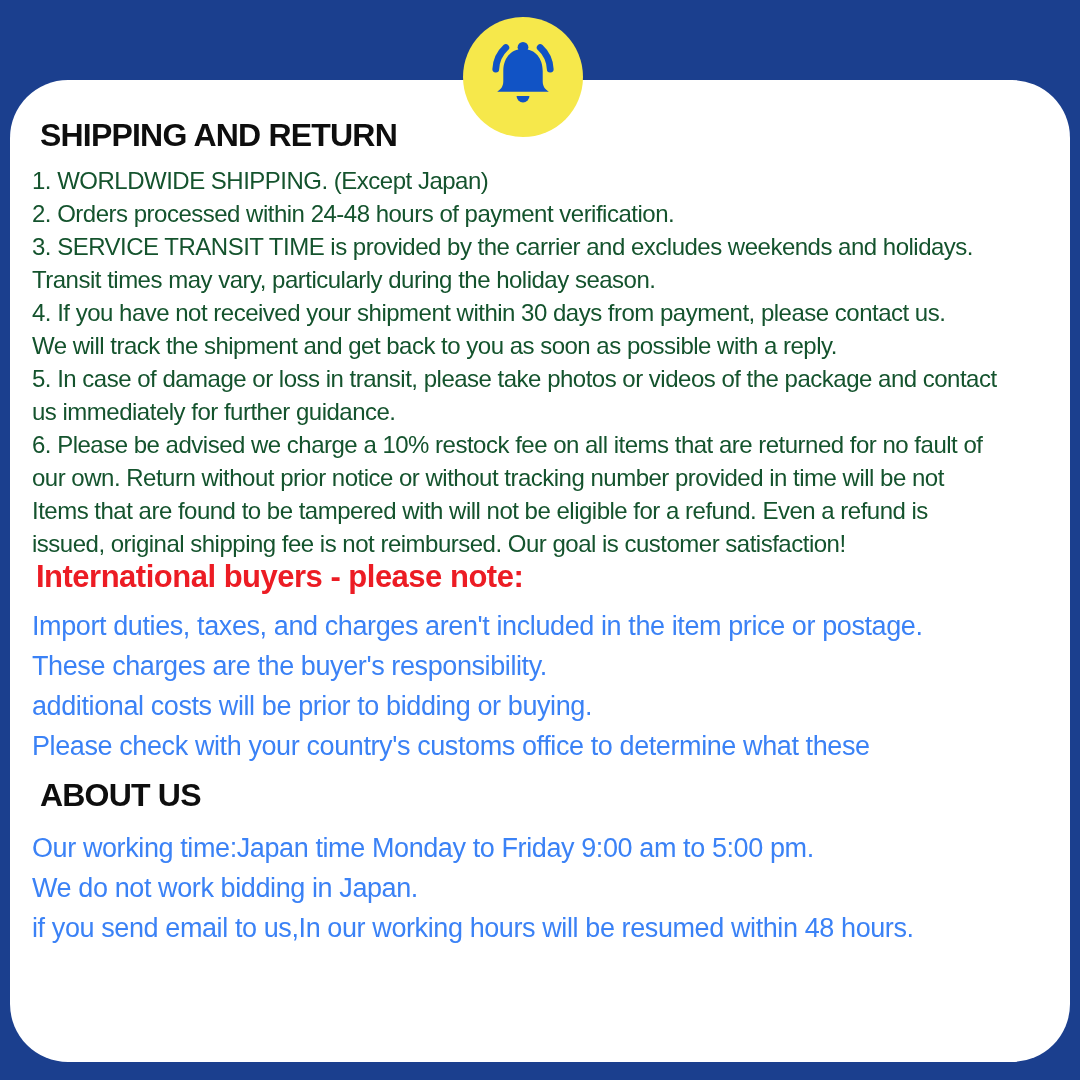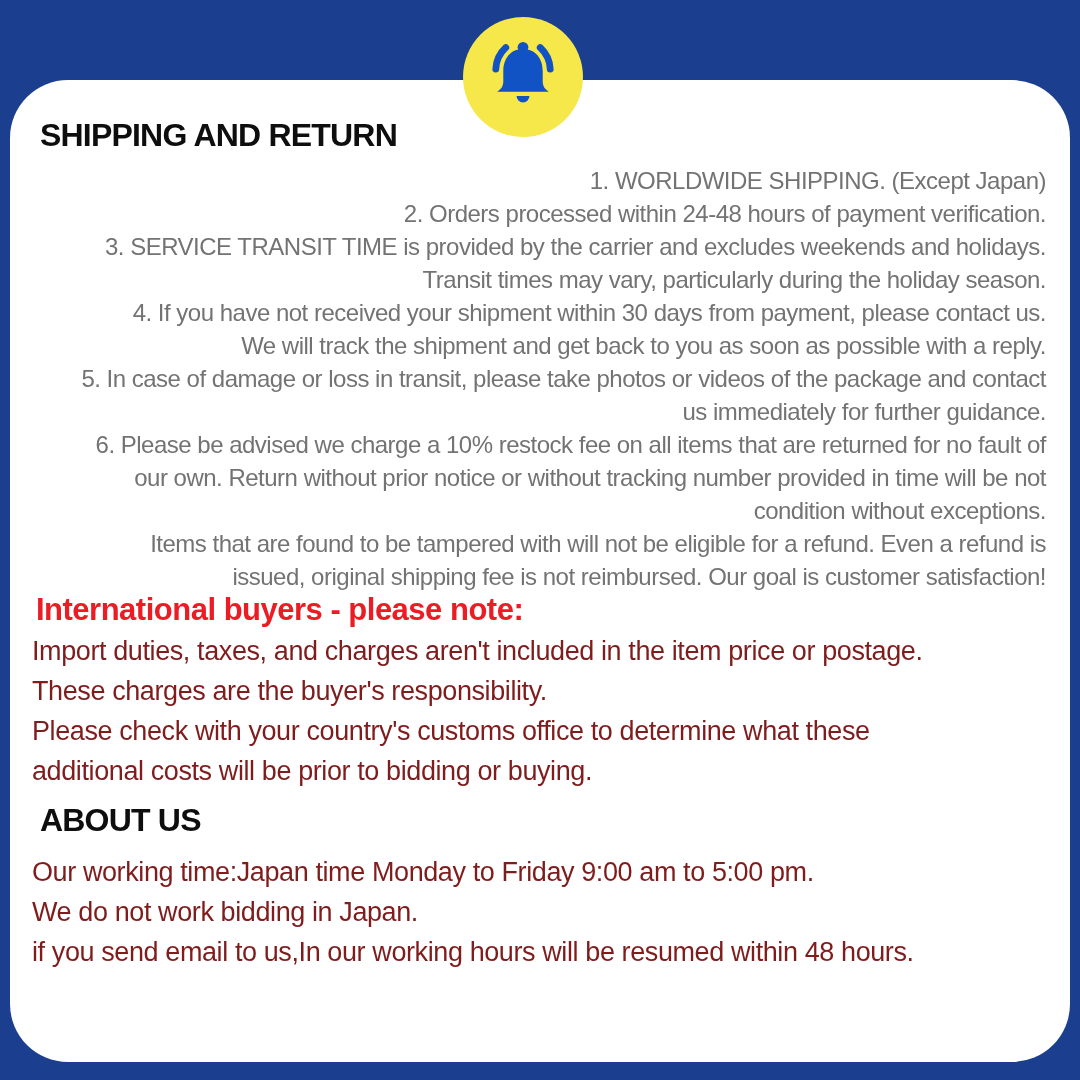--- a/index.html
+++ b/index.html
@@ -32,37 +32,37 @@
   .h1{
     font-size:32px;
     font-weight:800;
     letter-spacing:-0.8px;
     color:#0E0E0E;
     line-height:42px;
   }
   .h1.shipping{margin:0 0 8px 8px;}
   .h1.payment{margin:12px 0 0 8px;}
   .h1.about{margin:8px 0 11px 8px;}
-  .body-sm{color:#737373;text-align:right;}
+  .body-sm{color:#14532d;}
   .body-sm .line{
     font-size:24px;
     font-weight:300;
     letter-spacing:-0.5px;
     line-height:33px;
     white-space:nowrap;
   }
   .red-note{
     color:#EC1C24;
     font-size:31px;
     font-weight:700;
     letter-spacing:-0.5px;
     line-height:34px;
     margin-left:4px;
   }
-  .body-lg{color:#7f1d1d;margin-top:4px;}
+  .body-lg{color:#3b82f6;margin-top:12px;}
   .body-lg .line{
     font-size:27px;
     font-weight:300;
     letter-spacing:-0.4px;
     line-height:40px;
     white-space:nowrap;
   }
 </style>
 </head>
 <body>
@@ -88,31 +88,30 @@
     <div class="line">1. WORLDWIDE SHIPPING. (Except Japan)</div>
     <div class="line">2. Orders processed within 24-48 hours of payment verification.</div>
     <div class="line">3. SERVICE TRANSIT TIME is provided by the carrier and excludes weekends and holidays.</div>
     <div class="line">Transit times may vary, particularly during the holiday season.</div>
     <div class="line">4. If you have not received your shipment within 30 days from payment, please contact us.</div>
     <div class="line">We will track the shipment and get back to you as soon as possible with a reply.</div>
     <div class="line">5. In case of damage or loss in transit, please take photos or videos of the package and contact</div>
     <div class="line">us immediately for further guidance.</div>
     <div class="line">6. Please be advised we charge a 10% restock fee on all items that are returned for no fault of</div>
     <div class="line">our own. Return without prior notice or without tracking number provided in time will be not</div>
-    <div class="line">condition without exceptions.</div>
     <div class="line">Items that are found to be tampered with will not be eligible for a refund. Even a refund is</div>
     <div class="line">issued, original shipping fee is not reimbursed. Our goal is customer satisfaction!</div>
   </div>
 
   <div class="red-note">International buyers - please note:</div>
   <div class="body-lg">
     <div class="line">Import duties, taxes, and charges aren't included in the item price or postage.</div>
     <div class="line">These charges are the buyer's responsibility.</div>
+    <div class="line">additional costs will be prior to bidding or buying.</div>
     <div class="line">Please check with your country's customs office to determine what these</div>
-    <div class="line">additional costs will be prior to bidding or buying.</div>
   </div>
 
   <div class="h1 about">ABOUT US</div>
   <div class="body-lg">
     <div class="line">Our working time:Japan time Monday to Friday 9:00 am to 5:00 pm.</div>
     <div class="line">We do not work bidding in Japan.</div>
     <div class="line">if you send email to us,In our working hours will be resumed within 48 hours.</div>
   </div>
 
 </div>

